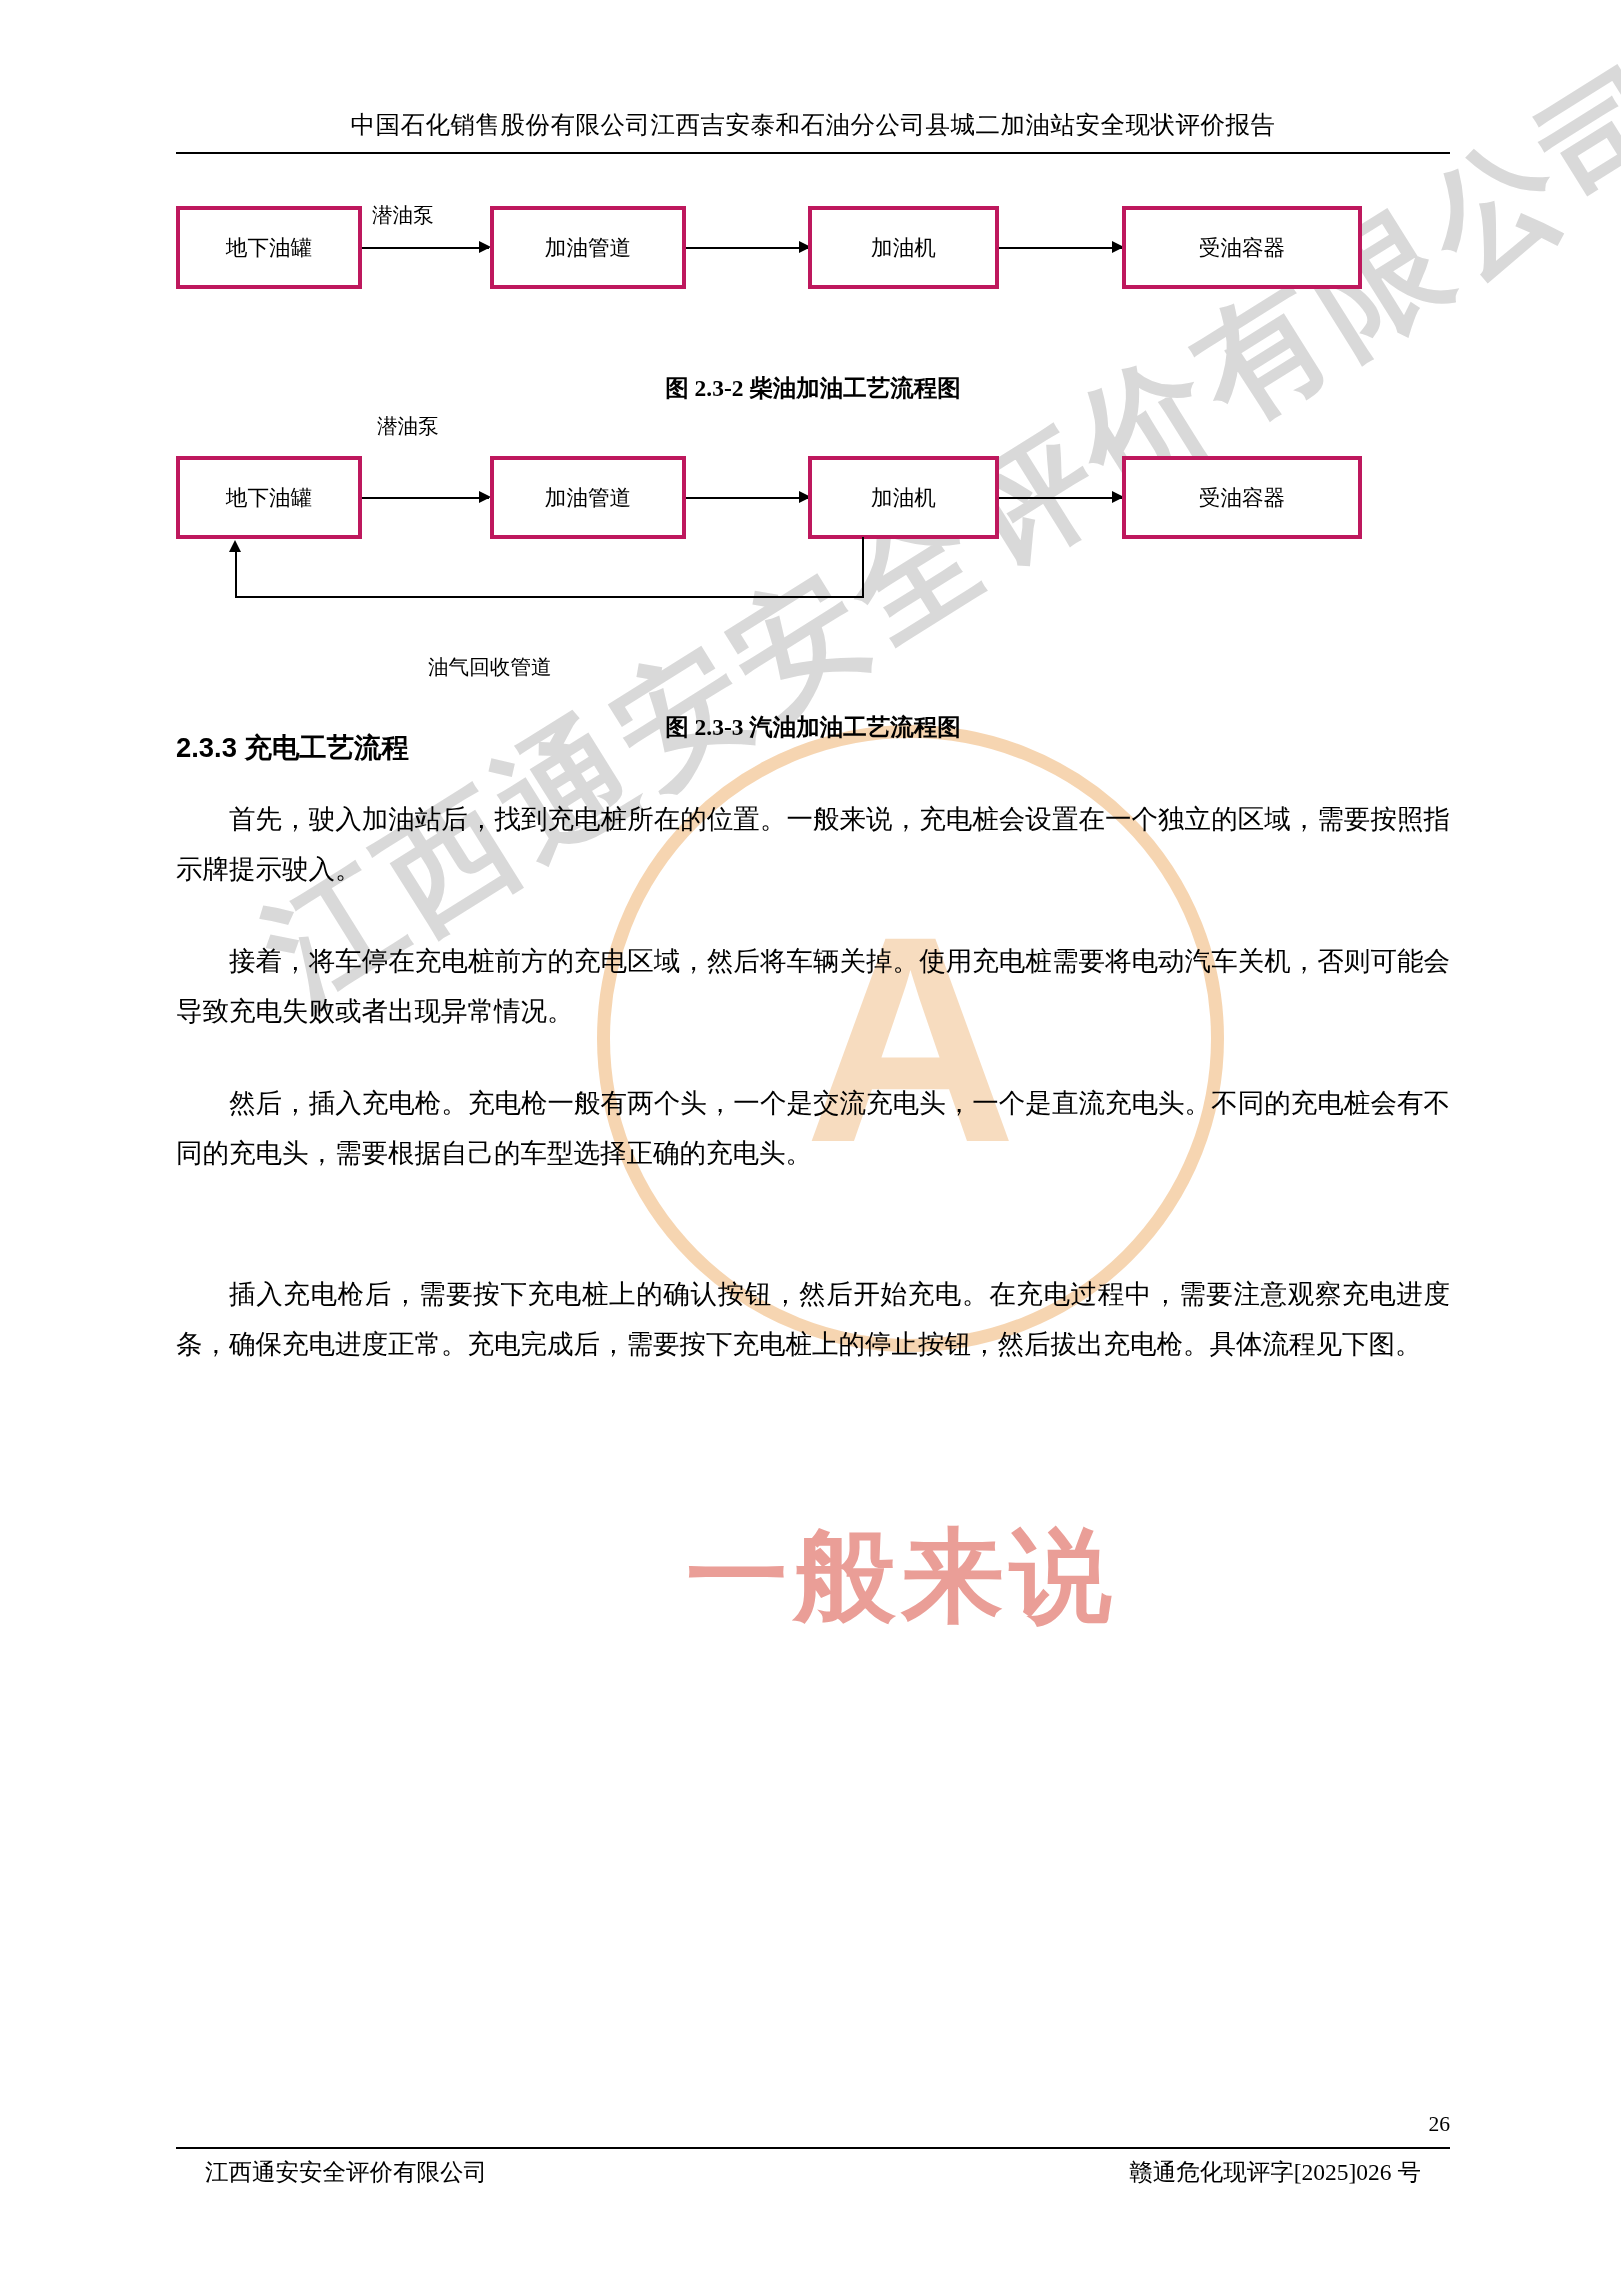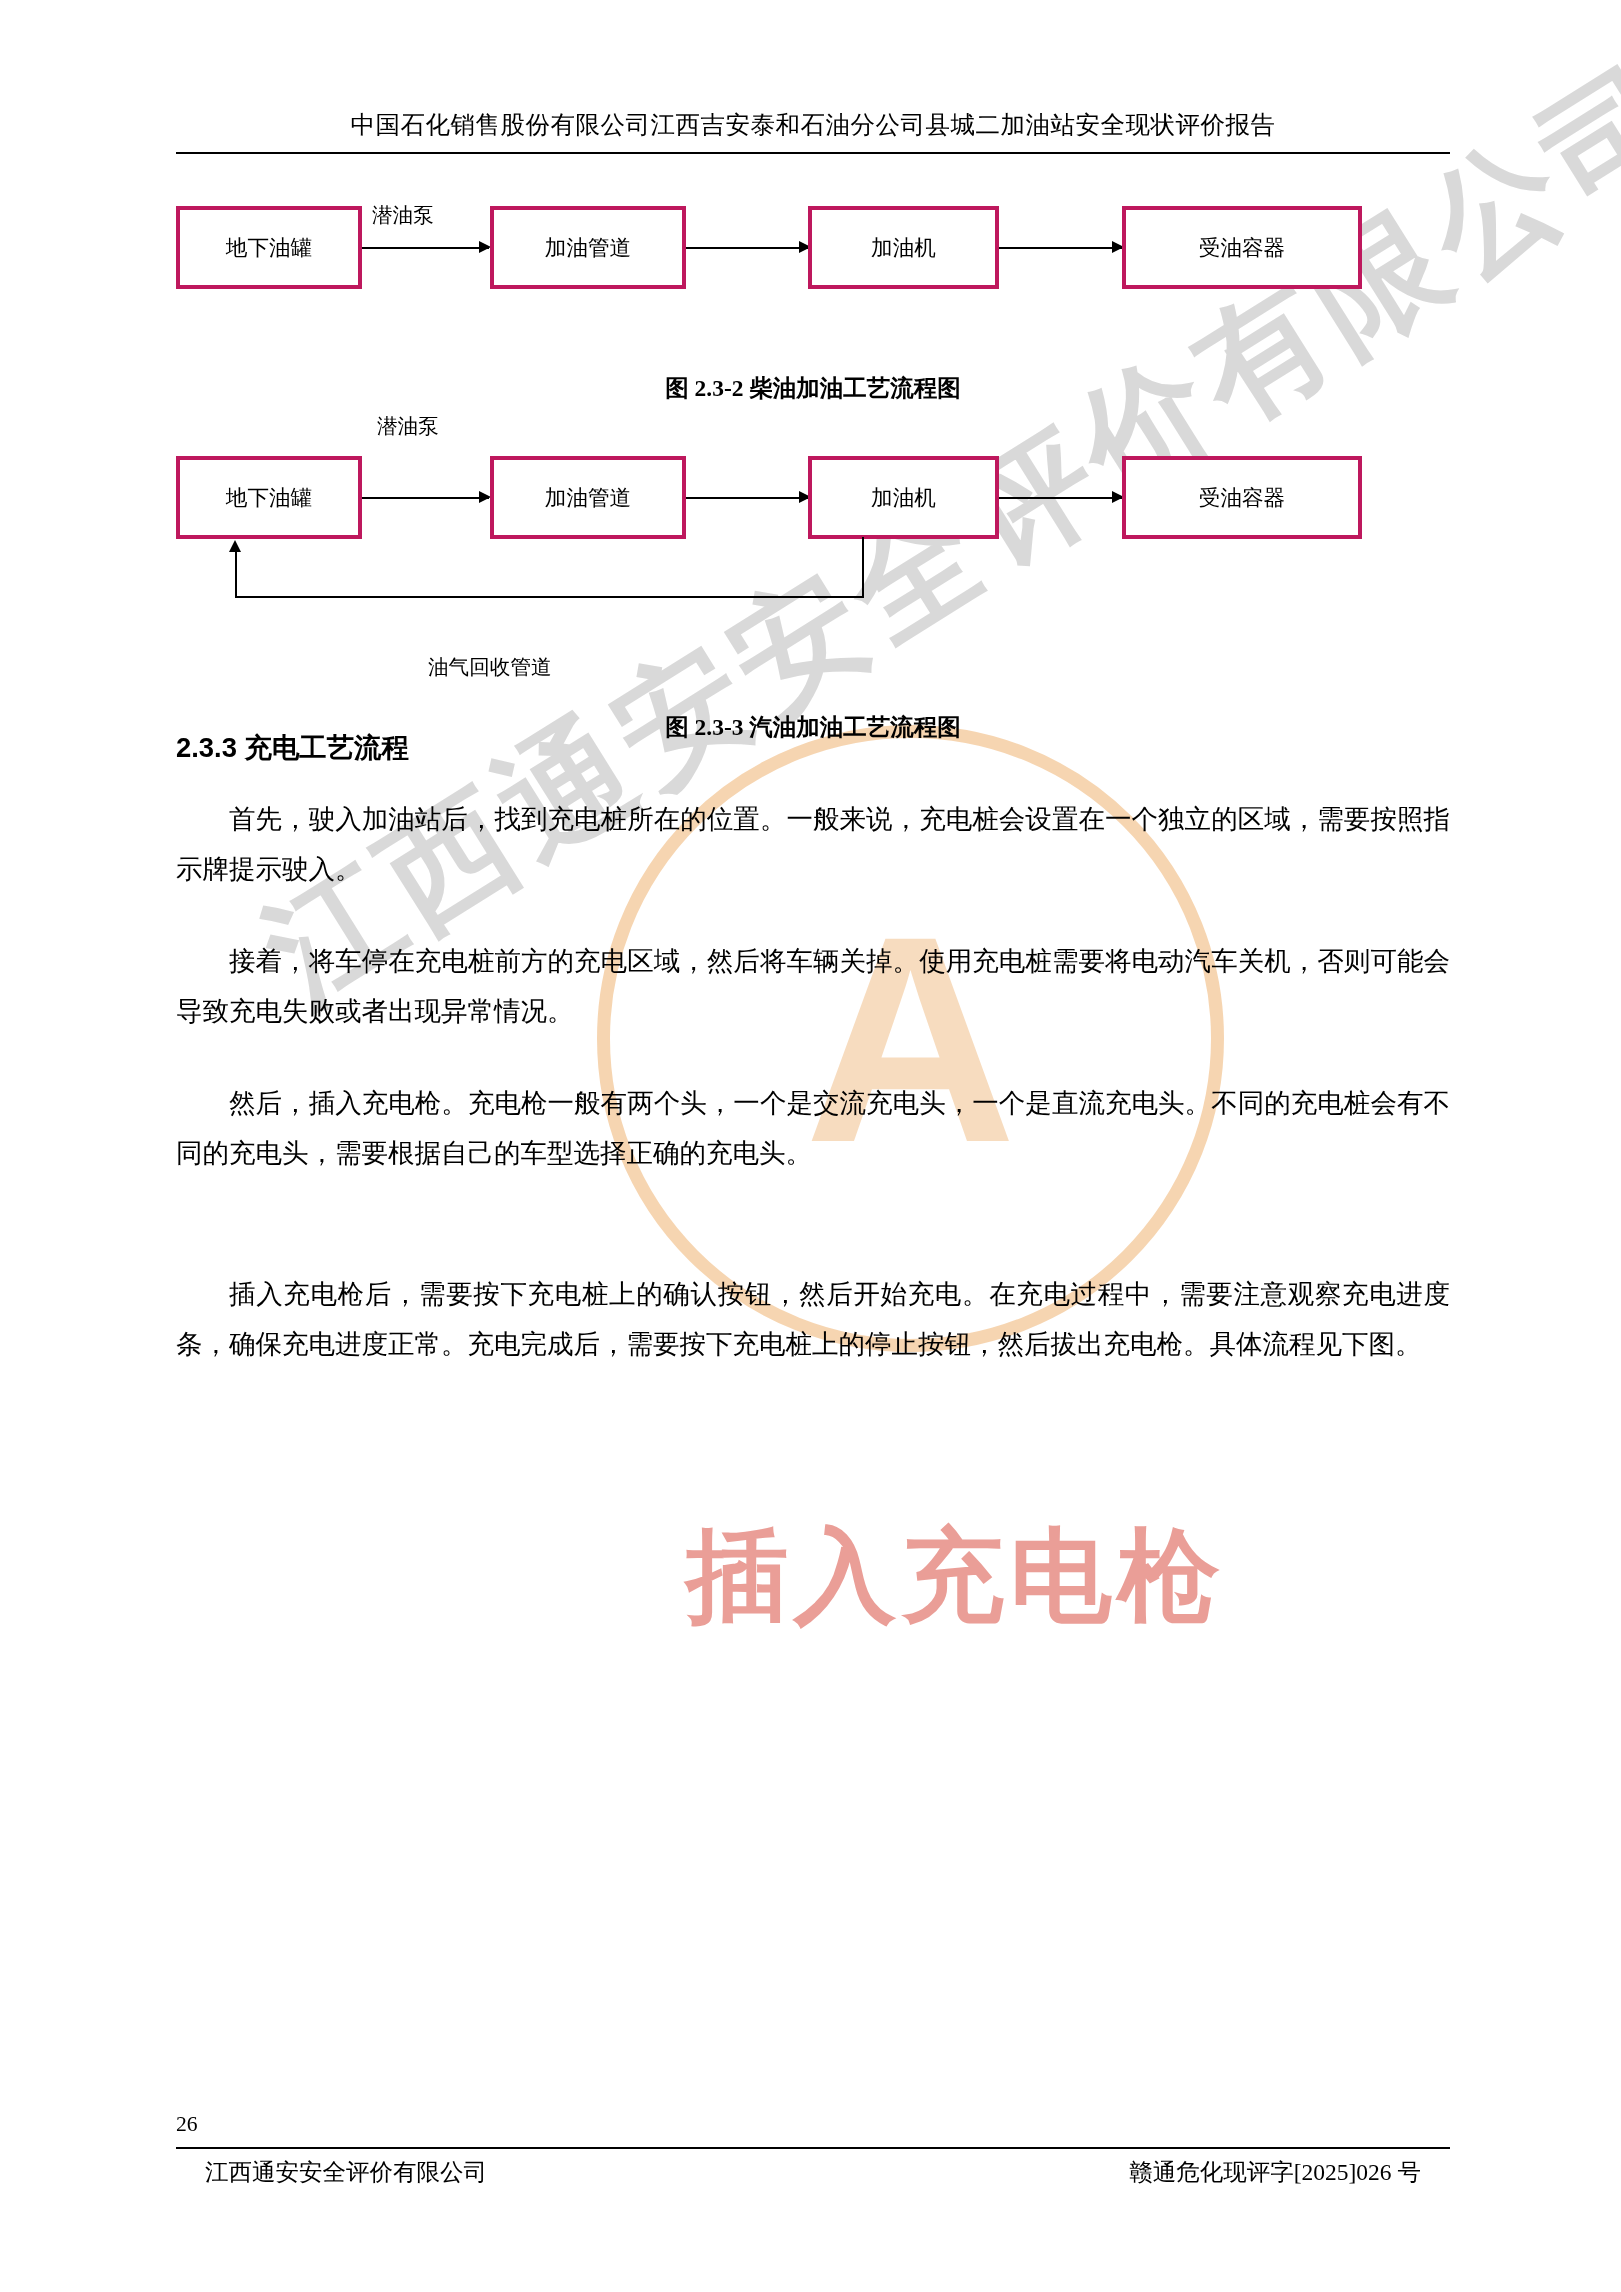--- a/index.html
+++ b/index.html
@@ -129,21 +129,21 @@
     text-indent: 2em;
     font-family: "Liberation Serif", "DejaVu Serif", serif;
   }
 
   
   .page-number {
     position: absolute;
     left: 0;
     top: 2112px;
     width: 1274px;
-    text-align: left;
+    text-align: right;
     font-size: 21.6px;
   }
   .footer-rule {
     position: absolute;
     left: 0;
     top: 2147px;
     width: 1274px;
     border-bottom: 2px solid #000;
   }
   .footer-row {
@@ -212,21 +212,21 @@
 </head>
 <body>
 
 <div class="page">
   <div class="content">
 
     <div class="wm wm-rot">江西通安安全评价有限公司</div>
     <div class="wm wm-seal">
       <div class="wm-seal-inner">A</div>
     </div>
-    <div class="wm wm-logo">插入充电枪</div>
+    <div class="wm wm-logo">一般来说</div>
 
     <div class="doc-header">中国石化销售股份有限公司江西吉安泰和石油分公司县城二加油站安全现状评价报告</div>
     <div class="header-rule"></div>
 
     <div class="flow" style="top: 196px;">
       <div class="box" style="left: 0px; top: 9.8px; width: 186px; height: 83px;">地下油罐</div>
       <div class="arrow" style="left: 186px; top: 51px; width: 127px;"></div>
       <div class="lbl" style="left: 196px; top: 4.9px;">潜油泵</div>
       <div class="box" style="left: 314px; top: 9.8px; width: 196px; height: 83px;">加油管道</div>
       <div class="arrow" style="left: 510px; top: 51px; width: 123px;"></div>

